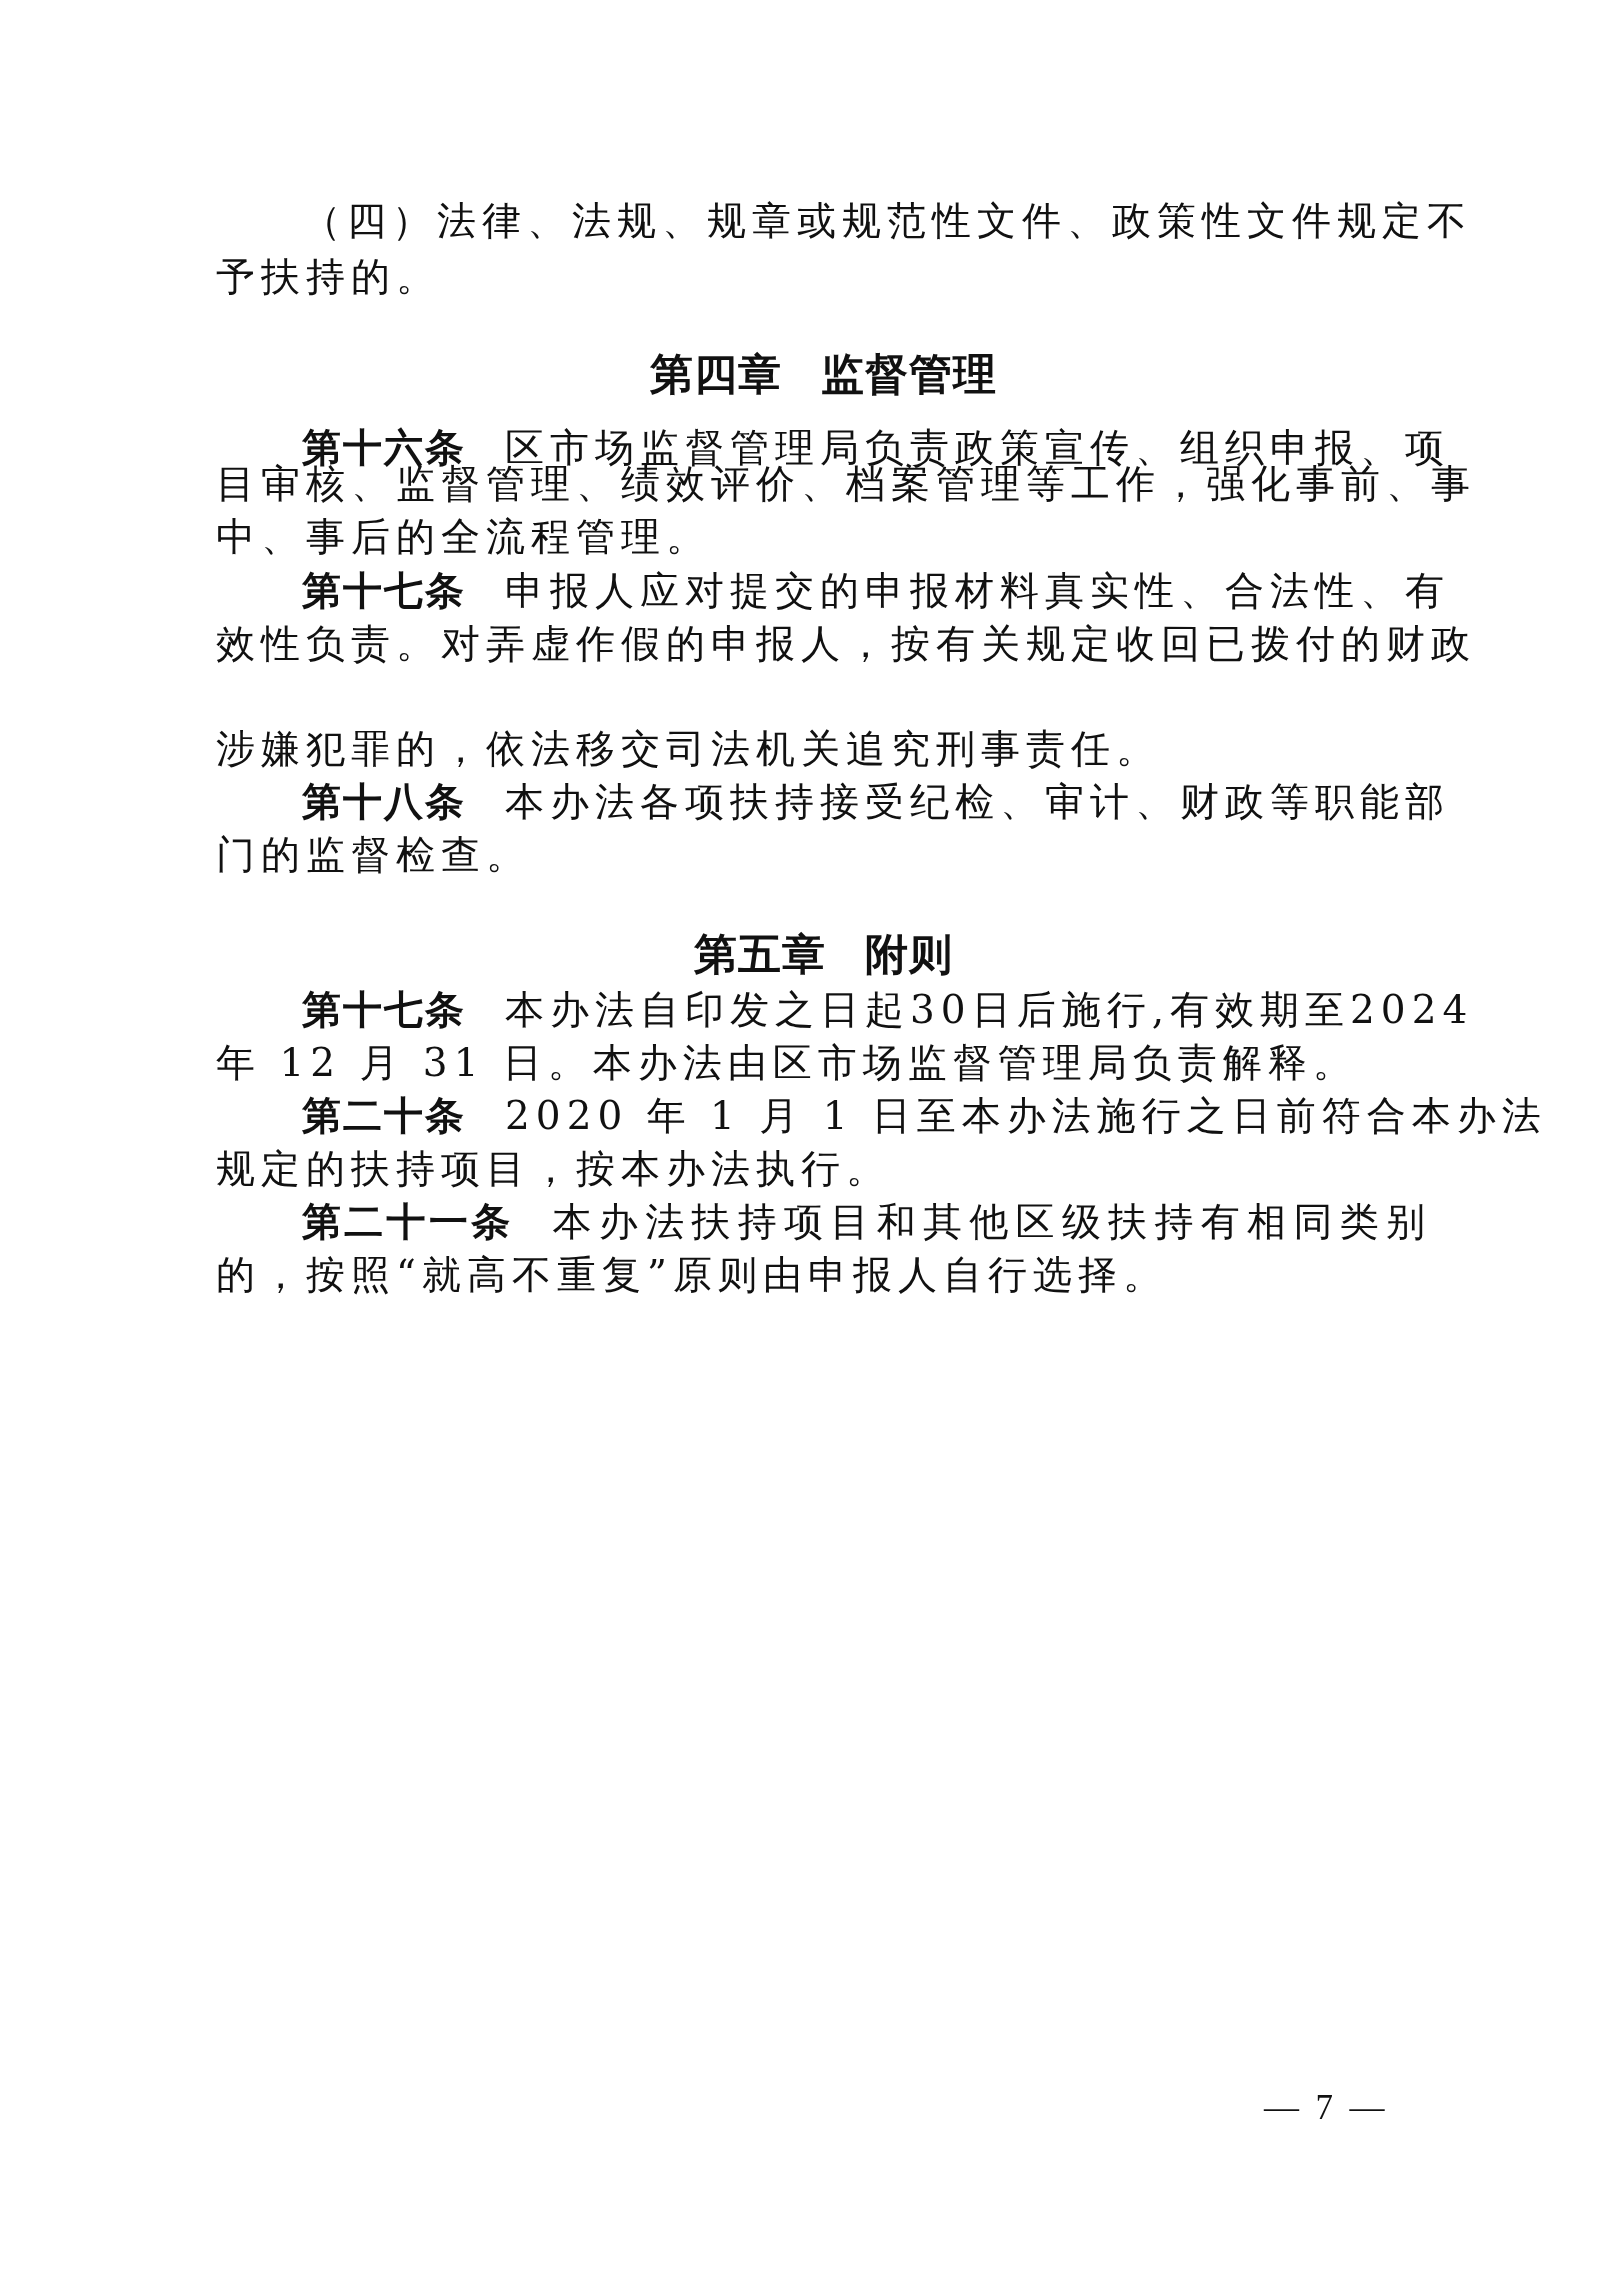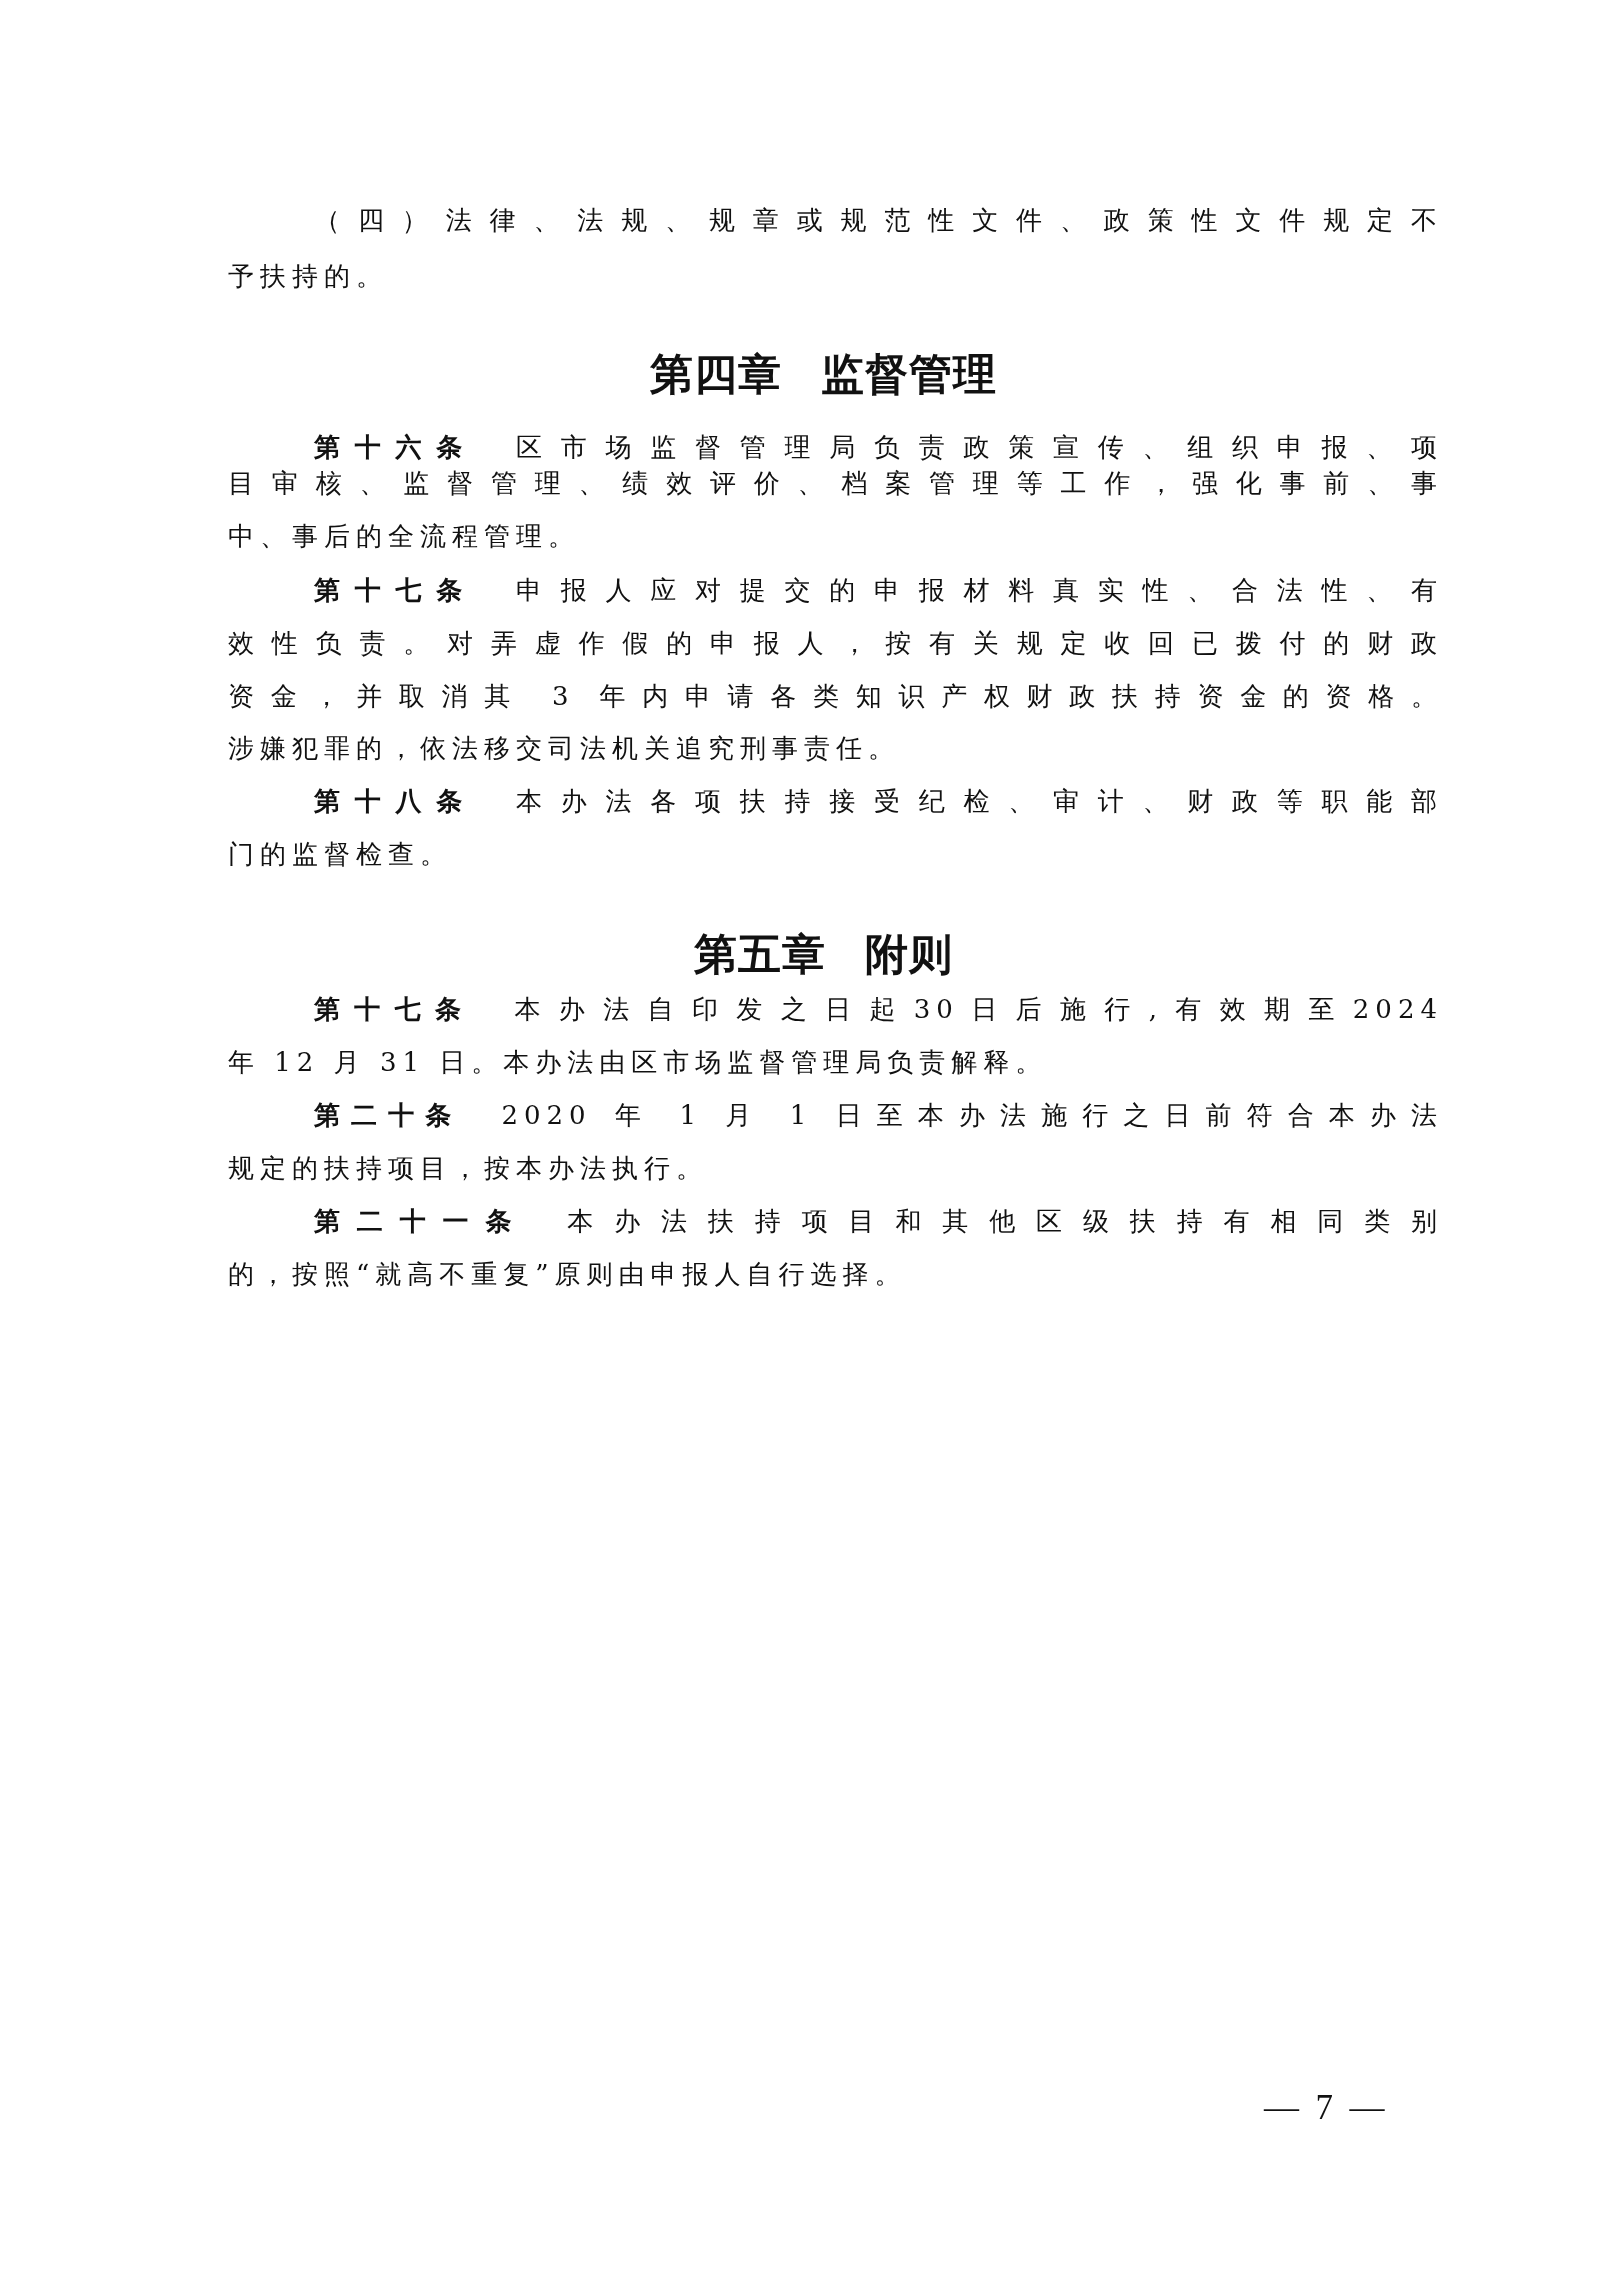--- a/index.html
+++ b/index.html
@@ -17,23 +17,23 @@
     }
     .page {
       position: absolute;
       left: 216px;
       top: 0;
       width: 1215px;
       height: 2293px;
     }
     .line {
       position: absolute;
-      left: 12px;
+      left: 0;
       width: 1215px;
-      font-size: 26px;
+      font-size: 39px;
       line-height: 59px;
       white-space: nowrap;
       letter-spacing: 6px;
       text-align: justify;
       text-align-last: justify;
     }
     .line.last {
       text-align-last: left;
     }
     .indent {
@@ -87,21 +87,20 @@
   <div class="line indent" style="top:400px;margin-top:18px;">
     <span class="article-label">第十六条</span><span>区市场监督管理局负责政策宣传、组织申报、项</span>
   </div>
   <div class="line" style="top:454px;">目审核、监督管理、绩效评价、档案管理等工作，强化事前、事</div>
   <div class="line last" style="top:507px;">中、事后的全流程管理。</div>
 
   <div class="line indent" style="top:561px;">
     <span class="article-label">第十七条</span><span>申报人应对提交的申报材料真实性、合法性、有</span>
   </div>
   <div class="line" style="top:614px;">效性负责。对弄虚作假的申报人，按有关规定收回已拨付的财政</div>
-  <div class="line" style="top:667px;">资金，并取消其 3 年内申请各类知识产权财政扶持资金的资格。</div>
   <div class="line last" style="top:719px;">涉嫌犯罪的，依法移交司法机关追究刑事责任。</div>
 
   <div class="line indent" style="top:772px;">
     <span class="article-label">第十八条</span><span>本办法各项扶持接受纪检、审计、财政等职能部</span>
   </div>
   <div class="line last" style="top:825px;">门的监督检查。</div>
 
   <div class="chapter" style="top:925px;">
     <span>第五章</span><span class="gap"></span><span>附则</span>
   </div>

